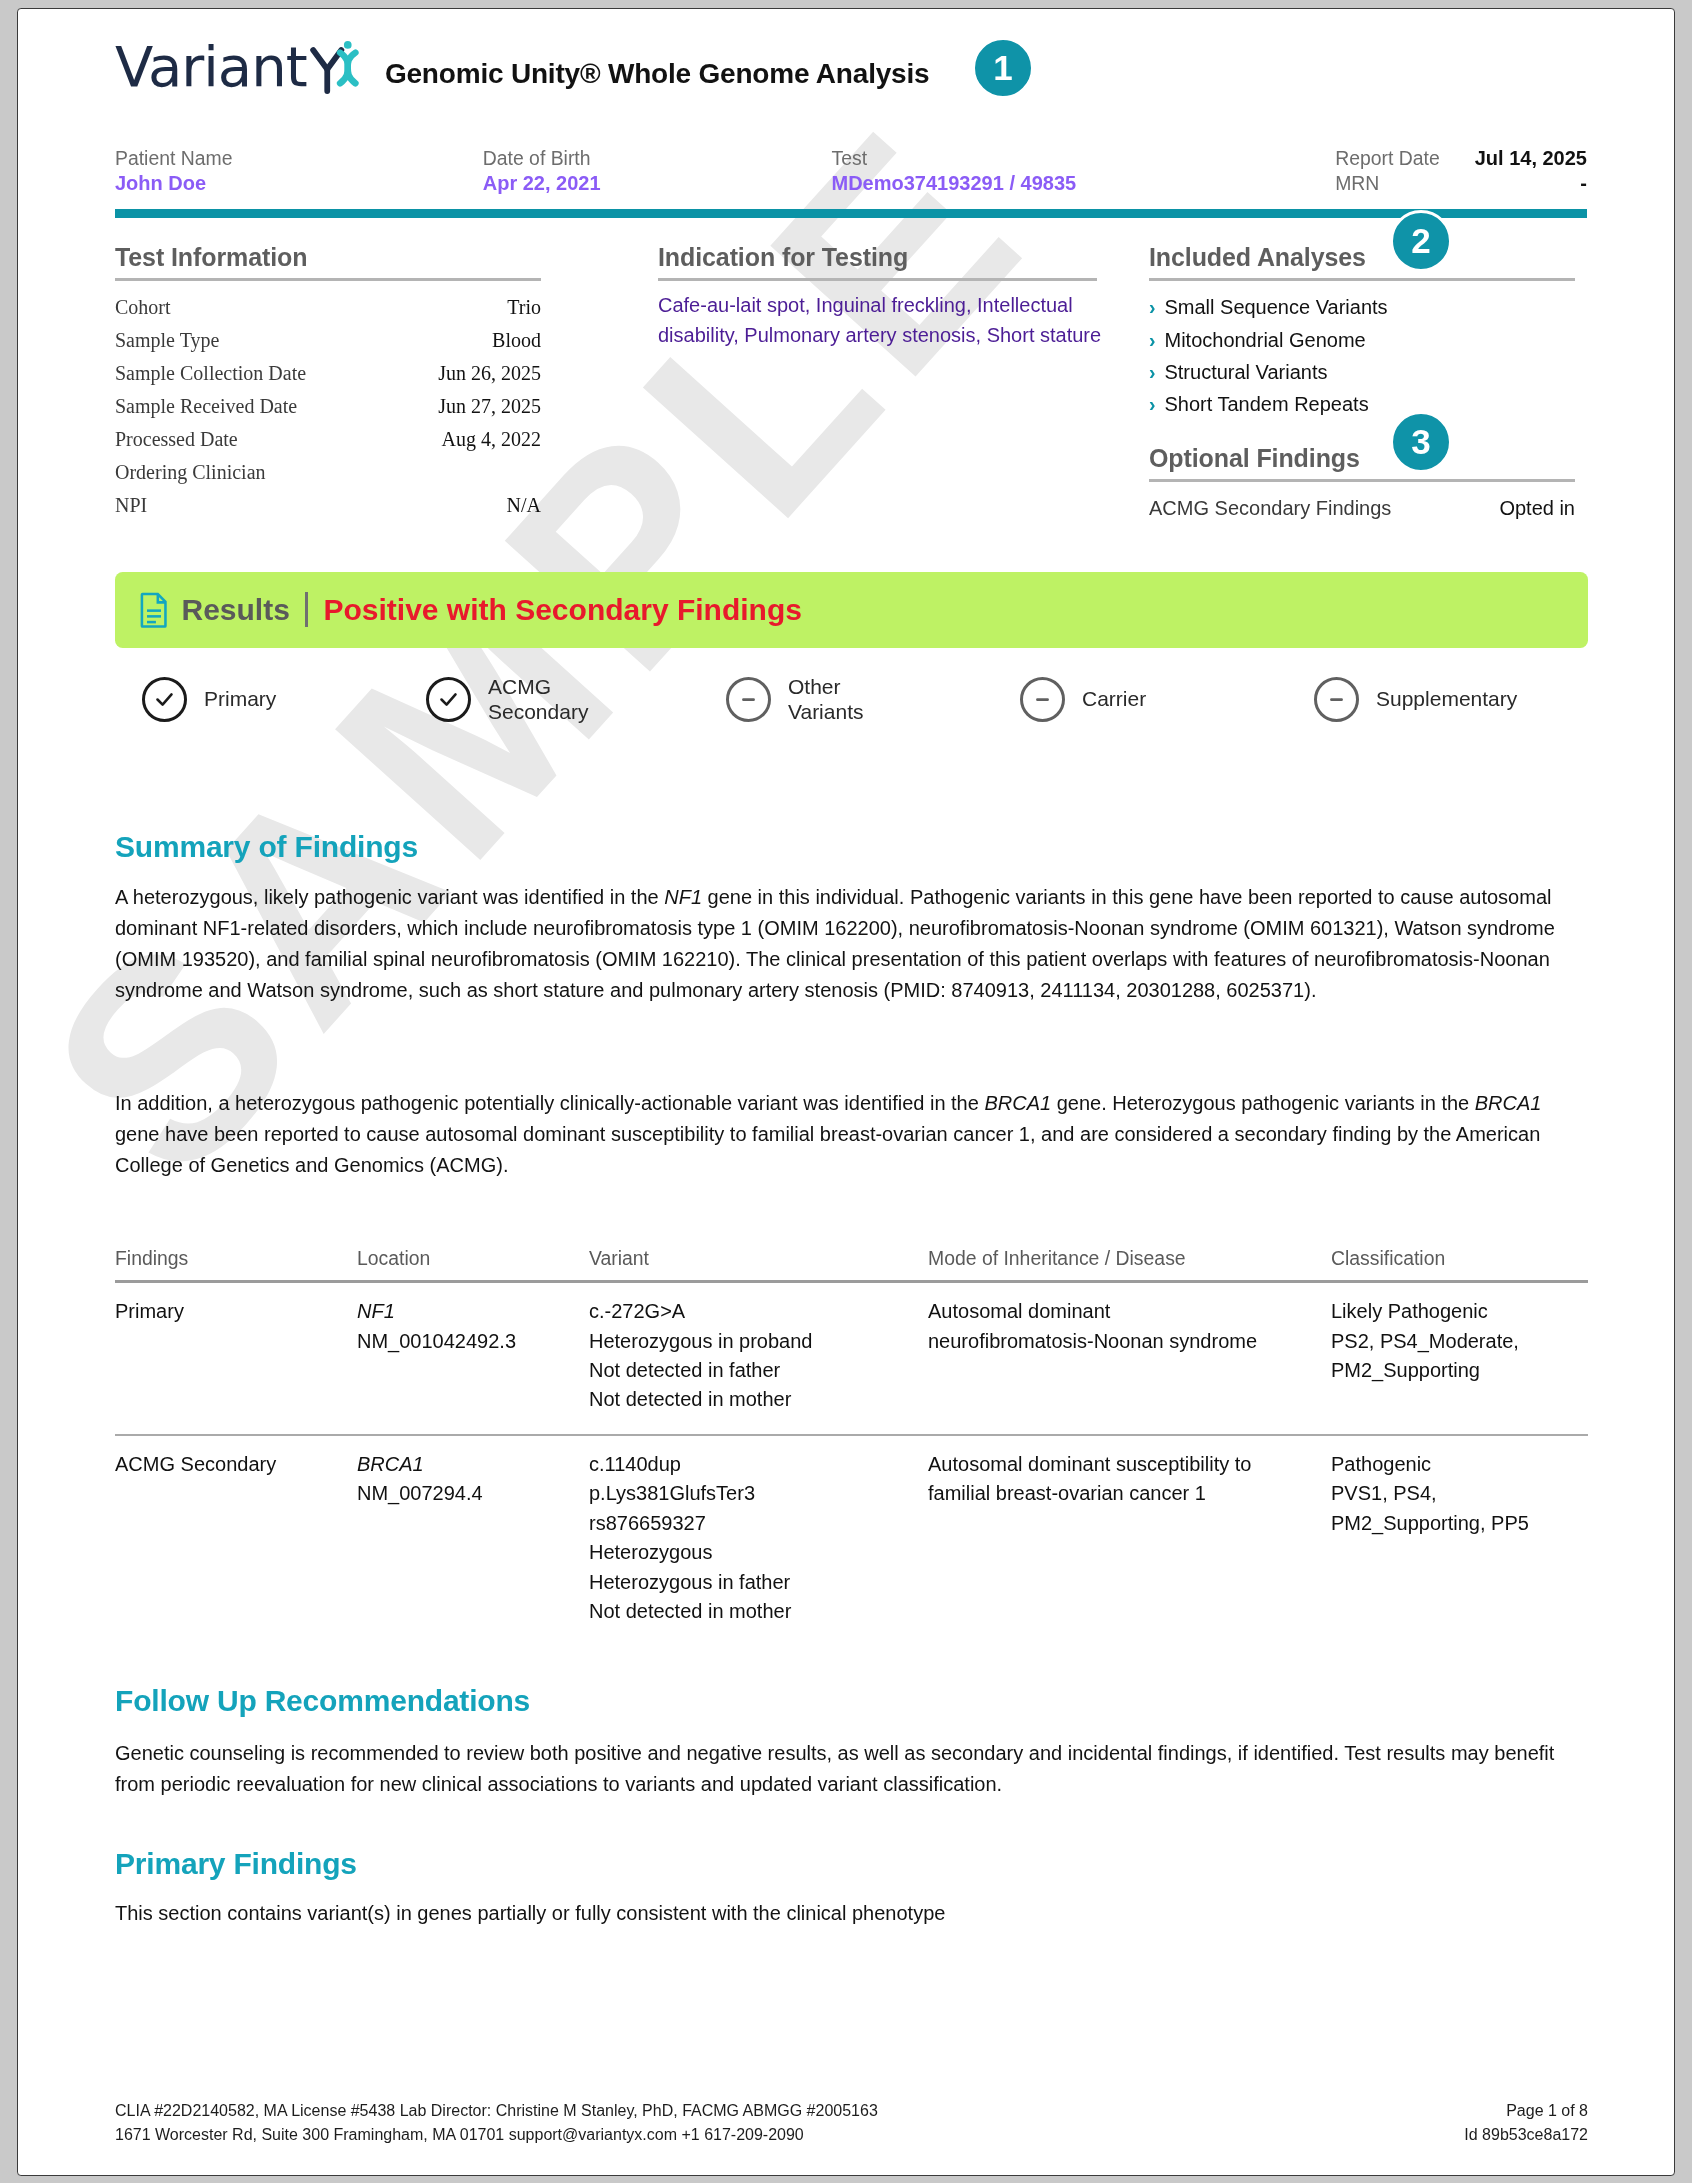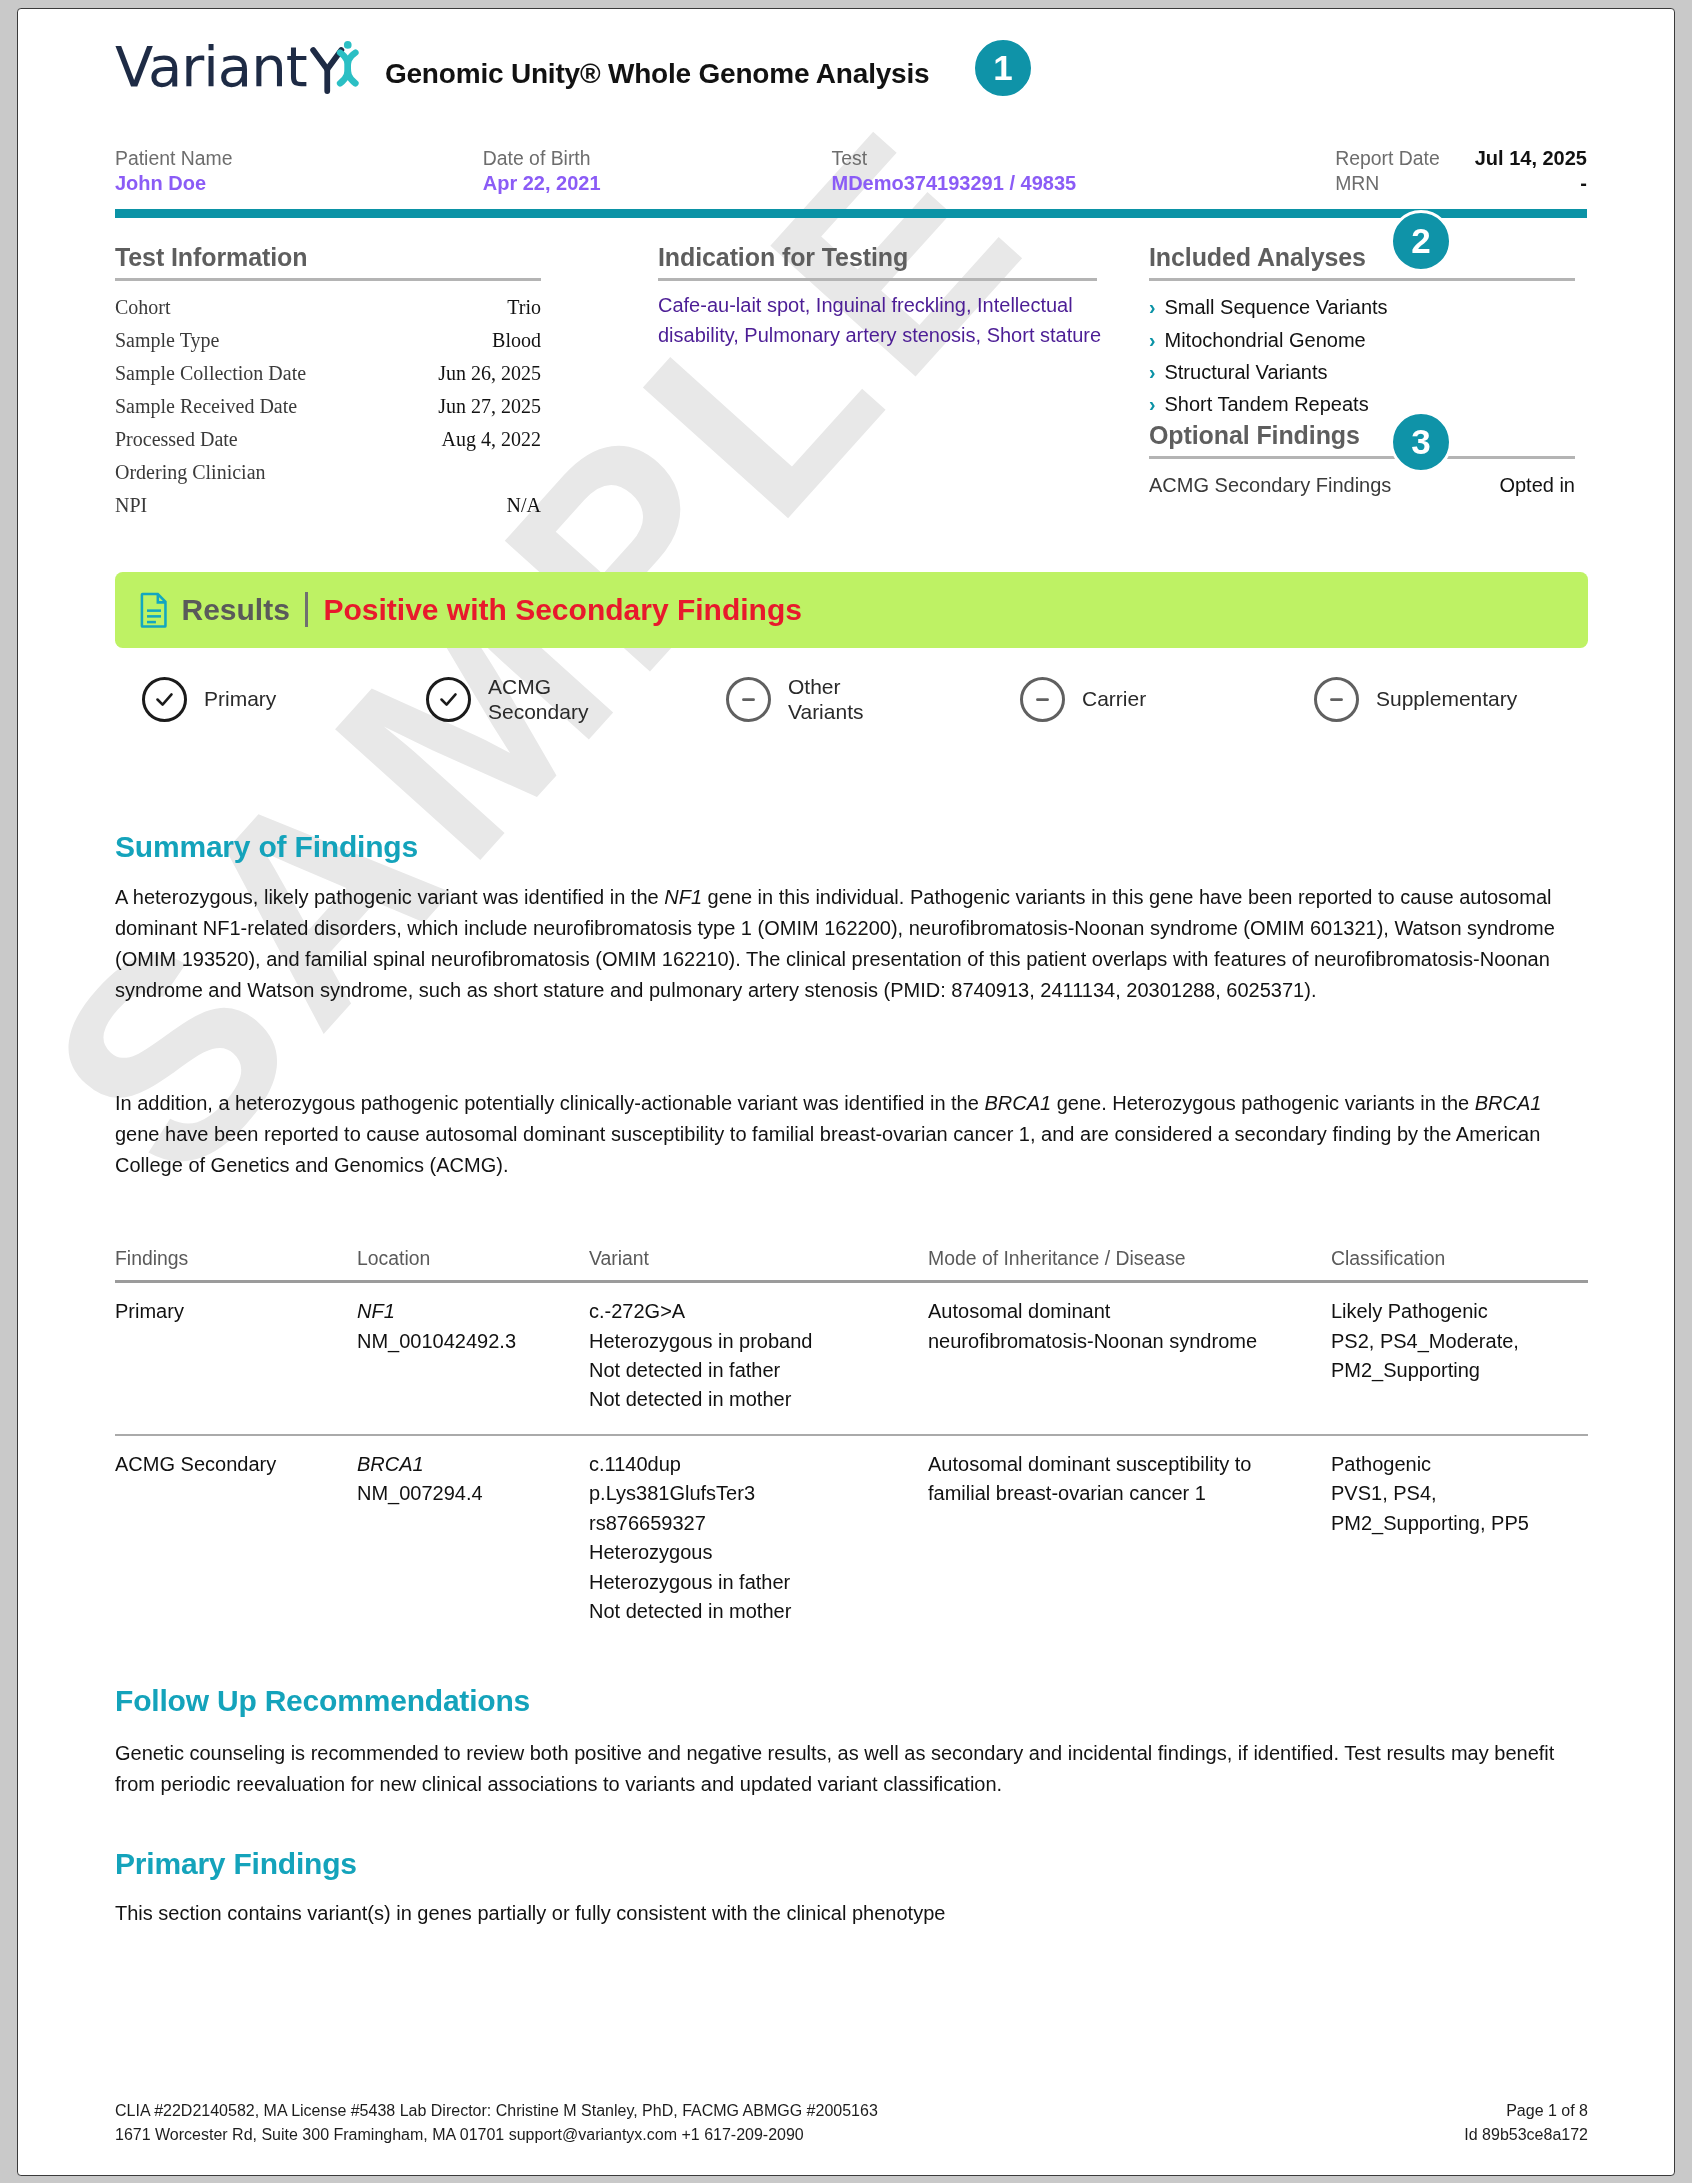--- a/index.html
+++ b/index.html
@@ -146,21 +146,21 @@
   .kv .k { color: #3a3a3a; }
   .kv .v { color: #121212; }
 
   .indication-text {
     font-size: 20px; color: #4c1d95; line-height: 1.48; width: 445px;
   }
 
   .analysis-item { display: flex; align-items: baseline; font-size: 20px; color: #121212; line-height: 1.62; }
   .chev { color: #0b93a6; font-weight: bold; margin-right: 9px; font-size: 19.4px; }
 
-  .opt-head { }
+  .opt-head { margin-top: 23px; }
 
   
   .results-bar {
     position: absolute;
     left: 97px; top: 563px;
     width: 1473px; height: 76px;
     background: #bef264;
     border-radius: 7.7px;
     display: flex; align-items: center;
     padding-left: 24.5px;

